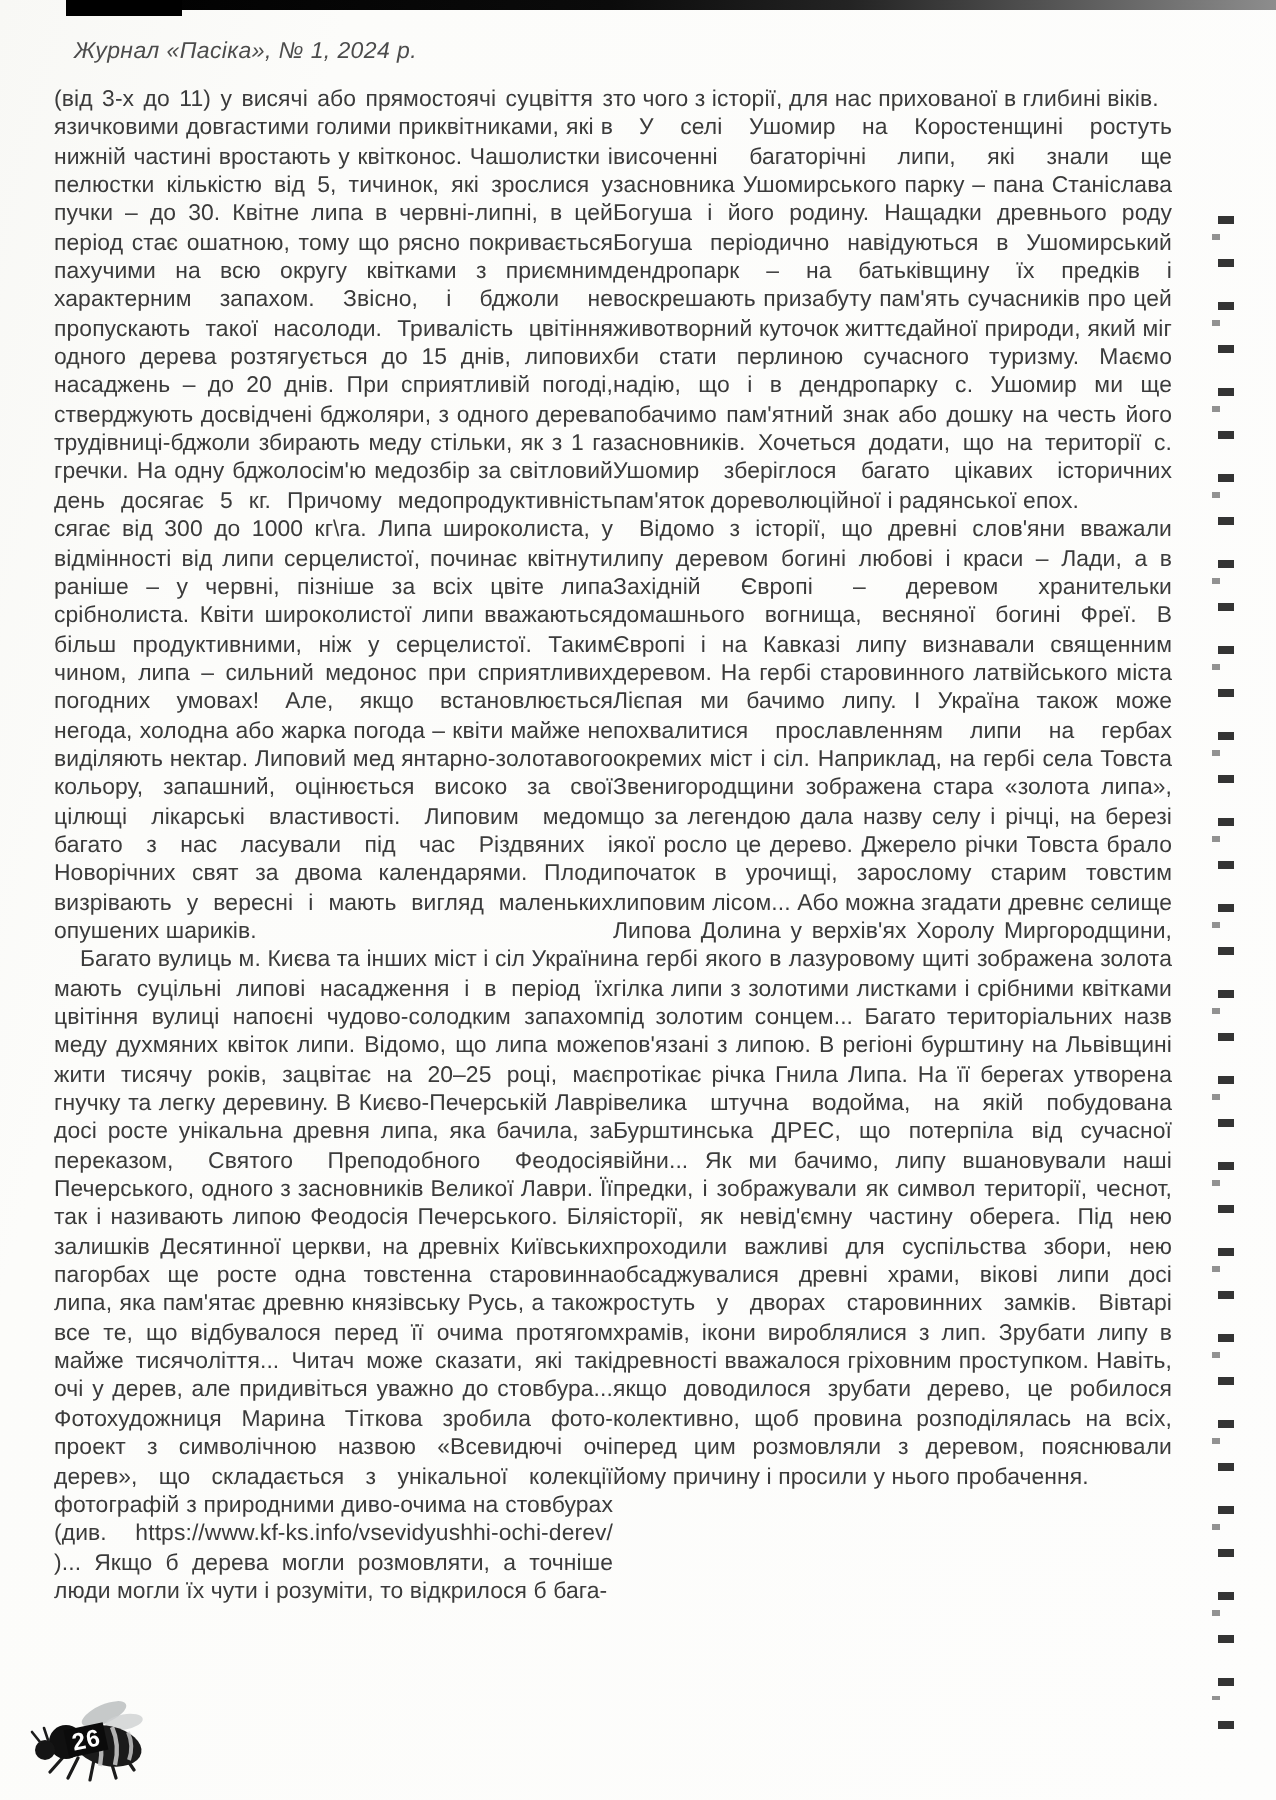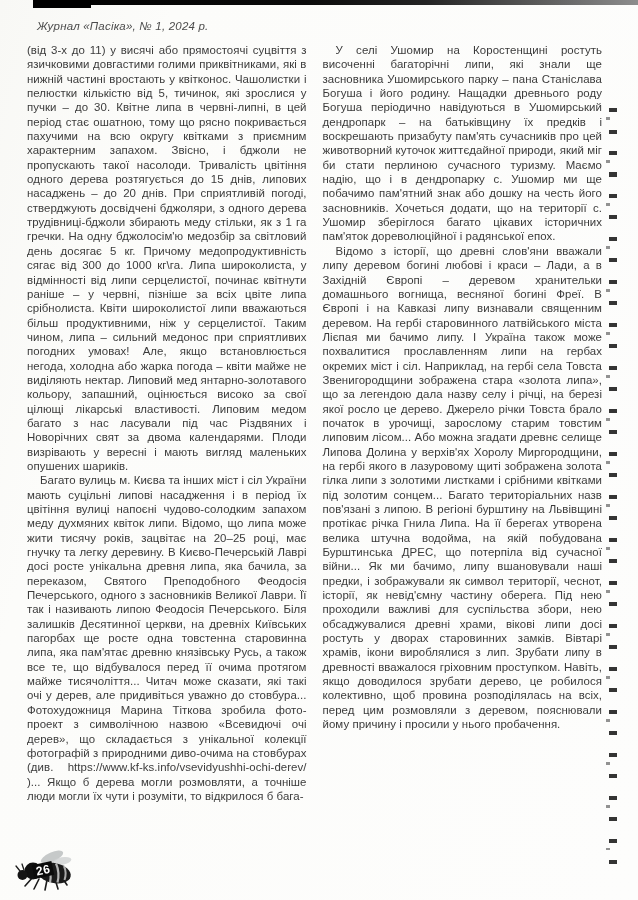--- a/index.html
+++ b/index.html
@@ -30,21 +30,21 @@
   .scan-dashes::after{
     content:"";position:absolute;left:-3px;top:9px;width:4px;height:95%;
     background:repeating-linear-gradient(180deg,rgba(40,40,40,.5) 0 3px,transparent 3px 43px);
   }
   .running-header{
     position:absolute;top:20px;left:37px;
     font-style:italic;font-size:11.5px;color:#4c4c4c;letter-spacing:.2px;
   }
   .columns{
     position:absolute;top:43px;left:27px;width:575px;
-    display:flex;gap:16px;
+    display:flex;
   }
   .col{
     width:279.5px;
     text-align:justify;
     font-size:11.45px;line-height:14.35px;
     letter-spacing:.05px;
     color:#3b3b3b;
     hyphens:manual;
     word-break:normal;
   }
@@ -74,20 +74,21 @@
   <div class="scan-dashes"></div>
 
   <div class="running-header">Журнал «Пасіка», № 1, 2024 р.</div>
 
   <div class="columns">
     <div class="col">
       <p>(від 3-х до 11) у висячі або прямостоячі суцвіття з язичковими довгастими голими приквітниками, які в нижній частині вростають у квітконос. Чашолистки і пелюстки кількістю від 5, тичинок, які зрослися у пучки – до 30. Квітне липа в червні-липні, в цей період стає ошатною, тому що рясно покривається пахучими на всю округу квітками з приємним характерним запахом. Звісно, і бджоли не пропускають такої насолоди. Тривалість цвітіння одного дерева розтягується до 15 днів, липових насаджень – до 20 днів. При сприятливій погоді, стверджують досвідчені бджоляри, з одного дерева трудівниці-бджоли збирають меду стільки, як з 1 га гречки. На одну бджолосім'ю медозбір за світловий день досягає 5 кг. Причому медопродуктивність сягає від 300 до 1000 кг\га. Липа широколиста, у відмінності від липи серцелистої, починає квітнути раніше – у червні, пізніше за всіх цвіте липа срібнолиста. Квіти широколистої липи вважаються більш продуктивними, ніж у серцелистої. Таким чином, липа – сильний медонос при сприятливих погодних умовах! Але, якщо встановлюється негода, холодна або жарка погода – квіти майже не виділяють нектар. Липовий мед янтарно-золотавого кольору, запашний, оцінюється високо за свої цілющі лікарські властивості. Липовим медом багато з нас ласували під час Різдвяних і Новорічних свят за двома календарями. Плоди визрівають у вересні і мають вигляд маленьких опушених шариків.</p>
       <p class="ind">Багато вулиць м. Києва та інших міст і сіл України мають суцільні липові насадження і в період їх цвітіння вулиці напоєні чудово-солодким запахом меду духмяних квіток липи. Відомо, що липа може жити тисячу років, зацвітає на 20–25 році, має гнучку та легку деревину. В Києво-Печерській Лаврі досі росте унікальна древня липа, яка бачила, за переказом, Святого Преподобного Феодосія Печерського, одного з засновників Великої Лаври. Її так і називають липою Феодосія Печерського. Біля залишків Десятинної церкви, на древніх Київських пагорбах ще росте одна товстенна старовинна липа, яка пам'ятає древню князівську Русь, а також все те, що відбувалося перед її очима протягом майже тисячоліття... Читач може сказати, які такі очі у дерев, але придивіться уважно до стовбура... Фотохудожниця Марина Тіткова зробила фото-проект з символічною назвою «Всевидючі очі дерев», що складається з унікальної колекції фотографій з природними диво-очима на стовбурах (див. https://www.kf-ks.info/vsevidyushhi-ochi-derev/ )... Якщо б дерева могли розмовляти, а точніше люди могли їх чути і розуміти, то відкрилося б бага-</p>
     </div>
     <div class="col">
+      <p>то чого з історії, для нас прихованої в глибині віків.</p>
       <p class="ind">У селі Ушомир на Коростенщині ростуть височенні багаторічні липи, які знали ще засновника Ушомирського парку – пана Станіслава Богуша і його родину. Нащадки древнього роду Богуша періодично навідуються в Ушомирський дендропарк – на батьківщину їх предків і воскрешають призабуту пам'ять сучасників про цей животворний куточок життєдайної природи, який міг би стати перлиною сучасного туризму. Маємо надію, що і в дендропарку с. Ушомир ми ще побачимо пам'ятний знак або дошку на честь його засновників. Хочеться додати, що на території с. Ушомир зберіглося багато цікавих історичних пам'яток дореволюційної і радянської епох.</p>
       <p class="ind">Відомо з історії, що древні слов'яни вважали липу деревом богині любові і краси – Лади, а в Західній Європі – деревом хранительки домашнього вогнища, весняної богині Фреї. В Європі і на Кавказі липу визнавали священним деревом. На гербі старовинного латвійського міста Лієпая ми бачимо липу. І Україна також може похвалитися прославленням липи на гербах окремих міст і сіл. Наприклад, на гербі села Товста Звенигородщини зображена стара «золота липа», що за легендою дала назву селу і річці, на березі якої росло це дерево. Джерело річки Товста брало початок в урочищі, зарослому старим товстим липовим лісом... Або можна згадати древнє селище Липова Долина у верхів'ях Хоролу Миргородщини, на гербі якого в лазуровому щиті зображена золота гілка липи з золотими листками і срібними квітками під золотим сонцем... Багато територіальних назв пов'язані з липою. В регіоні бурштину на Львівщині протікає річка Гнила Липа. На її берегах утворена велика штучна водойма, на якій побудована Бурштинська ДРЕС, що потерпіла від сучасної війни... Як ми бачимо, липу вшановували наші предки, і зображували як символ території, чеснот, історії, як невід'ємну частину оберега. Під нею проходили важливі для суспільства збори, нею обсаджувалися древні храми, вікові липи досі ростуть у дворах старовинних замків. Вівтарі храмів, ікони вироблялися з лип. Зрубати липу в древності вважалося гріховним проступком. Навіть, якщо доводилося зрубати дерево, це робилося колективно, щоб провина розподілялась на всіх, перед цим розмовляли з деревом, пояснювали йому причину і просили у нього пробачення.</p>
     </div>
   </div>
 
   <div class="footer">
     <svg width="64" height="48" viewBox="0 0 64 48" aria-hidden="true">
 
       <ellipse cx="37" cy="9" rx="12" ry="4.6" fill="#b8bbbd" opacity="0.8" transform="rotate(-24 37 9)"></ellipse>
       <ellipse cx="47" cy="13" rx="9.5" ry="3.8" fill="#ced1d2" opacity="0.8" transform="rotate(-10 47 13)"></ellipse>

